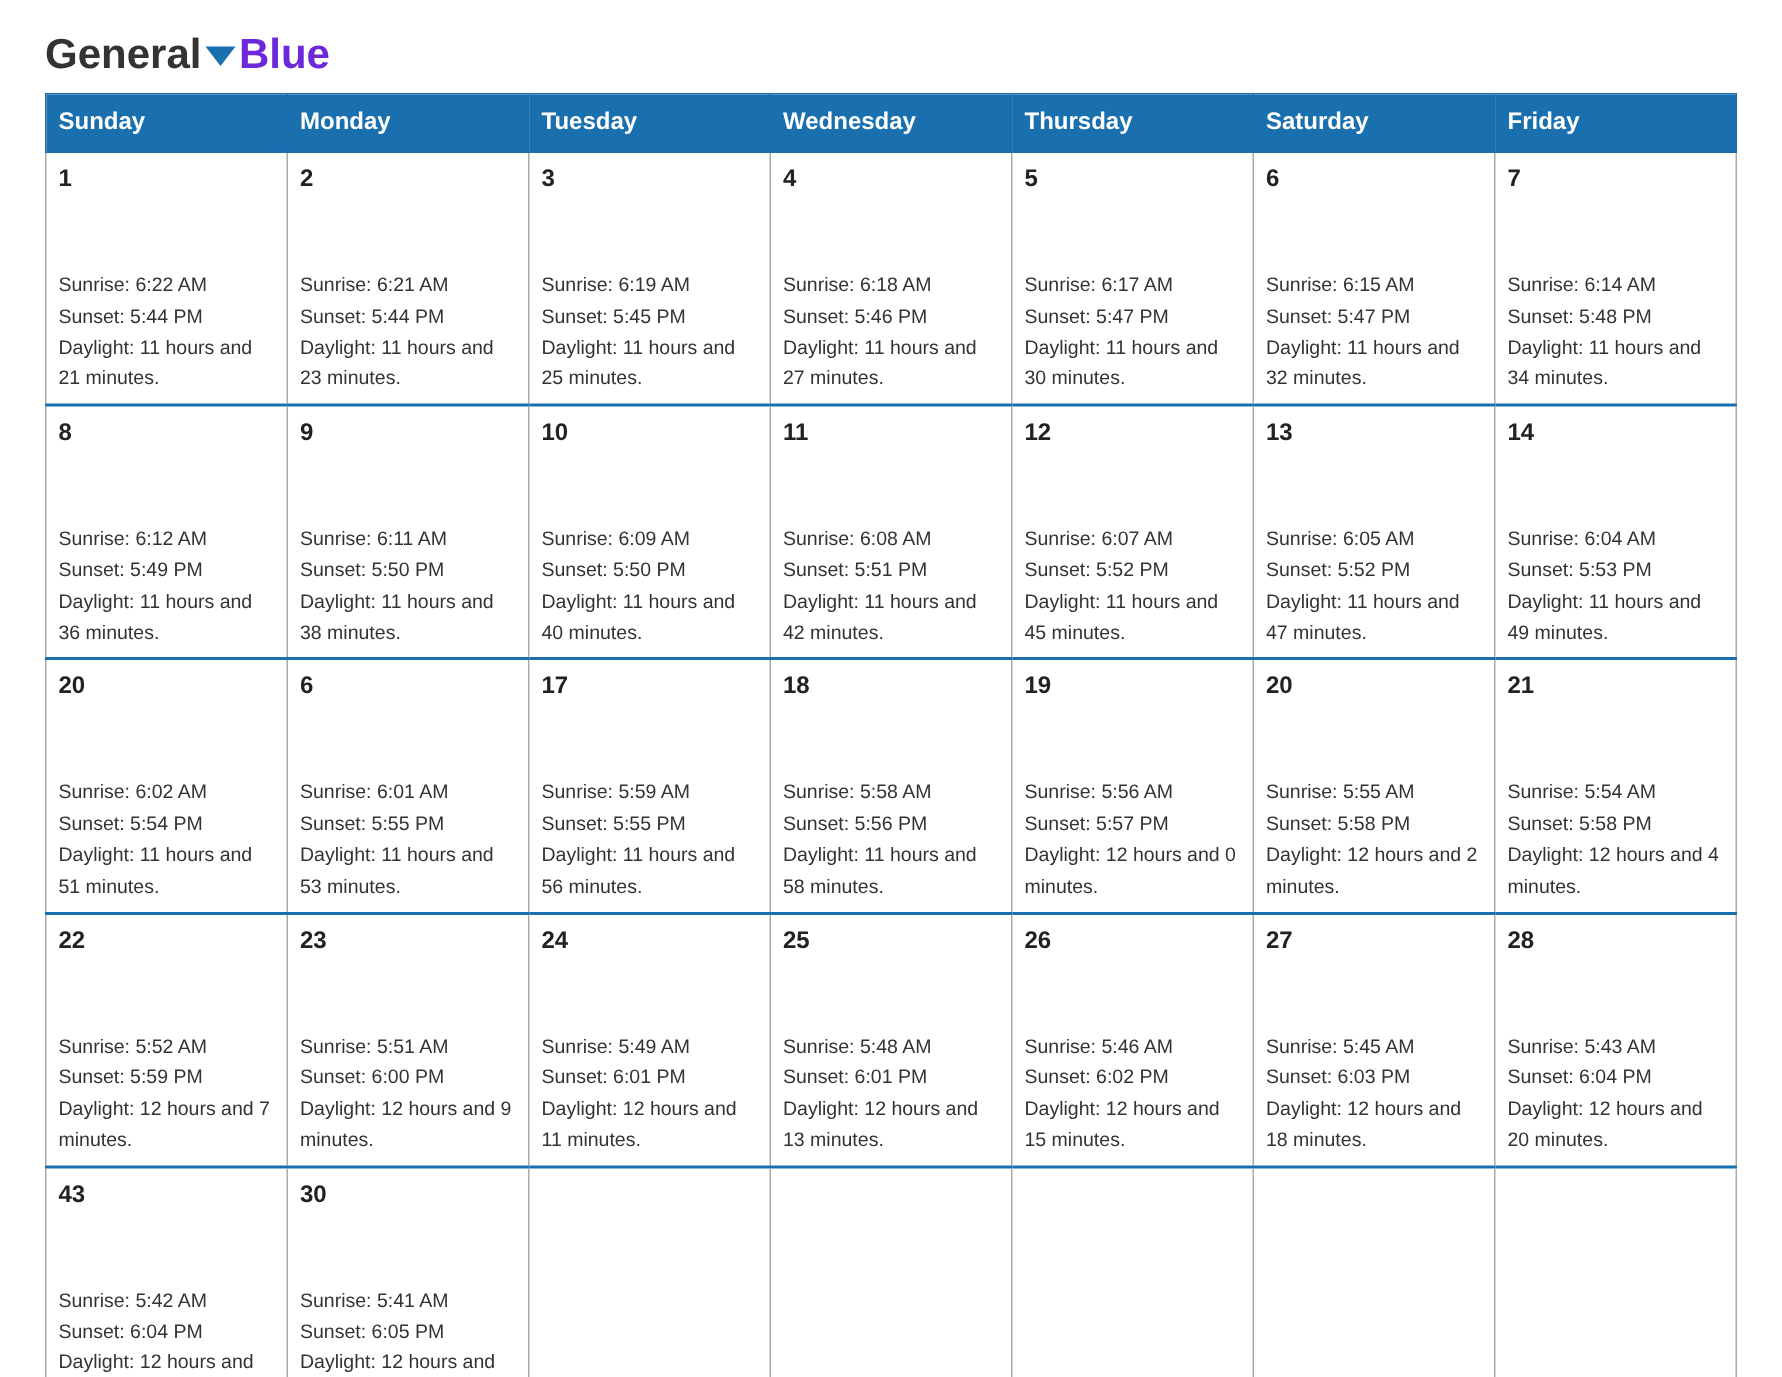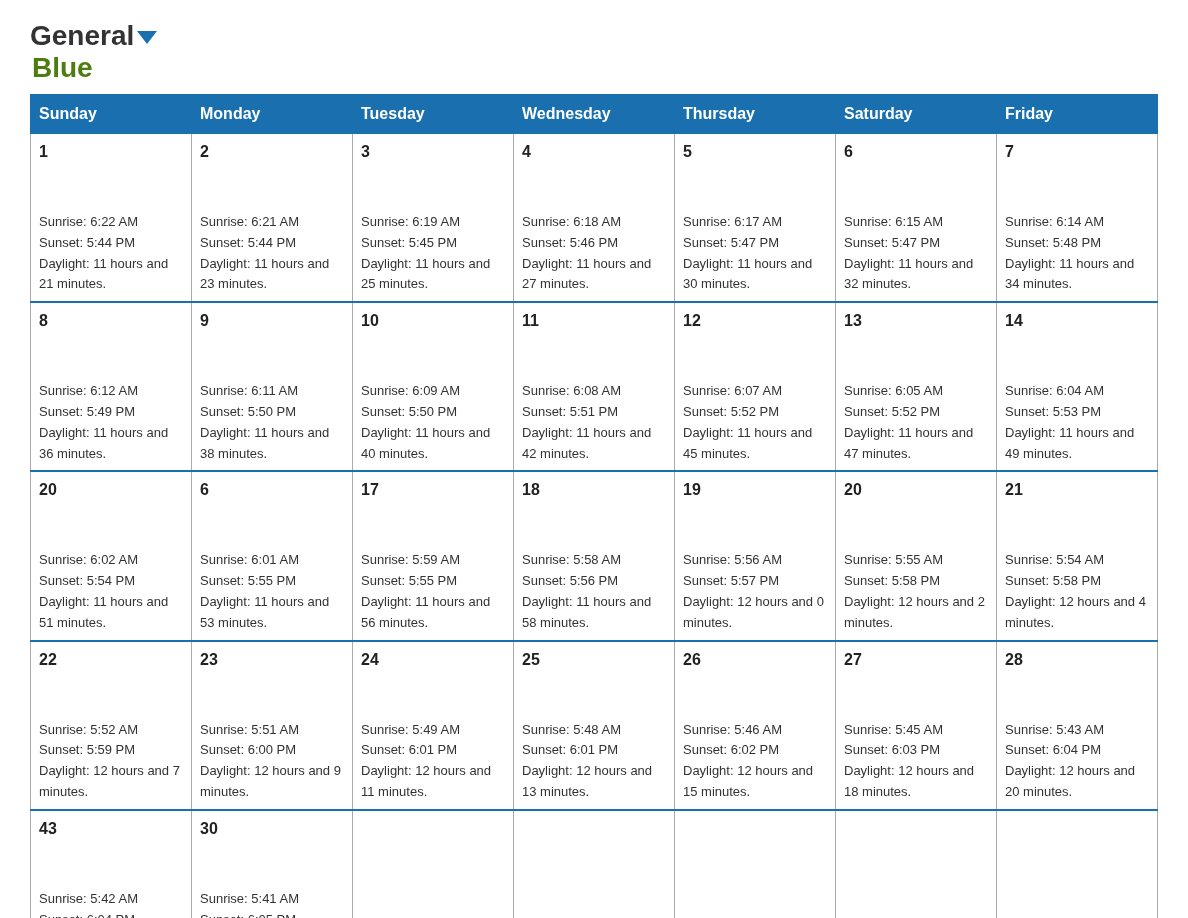--- a/index.html
+++ b/index.html
@@ -11,21 +11,21 @@
       padding: 20px 30px;
     }
     .header-section {
       display: flex;
       justify-content: space-between;
       align-items: flex-start;
       margin-bottom: 8px;
     }
     .logo-area {
       display: flex;
-      flex-direction: column;
+      flex-direction: row;
       align-items: flex-start;
     }
     .logo-line1 {
       display: flex;
       align-items: center;
       font-size: 28px;
       font-weight: bold;
       color: #333;
     }
     .title-area {
@@ -93,21 +93,21 @@
 </head>
 <body>
 
 <div>
   <div class="header-section">
     <div class="logo-area">
       <div class="logo-line1">
         <span style="color:#333; font-weight:bold; font-size:28px;">General</span>
         <span style="display:inline-block; width:0; height:0; border-left:10px solid transparent; border-right:10px solid transparent; border-top:13px solid #1a6faf; margin-left:3px; margin-bottom:-2px;"></span>
       </div>
-      <div style="color:#4d7c0f; font-weight:bold; font-size:28px; margin-left:2px;">Blue</div>
+      <div style="color:#6d28d9; font-weight:bold; font-size:28px; margin-left:2px;">Blue</div>
     </div>
   </div>
 
   <table class="calendar-table">
     <thead>
       <tr>
       <th>Sunday</th>
           <th>Monday</th>
           <th>Tuesday</th>
           <th>Wednesday</th>

